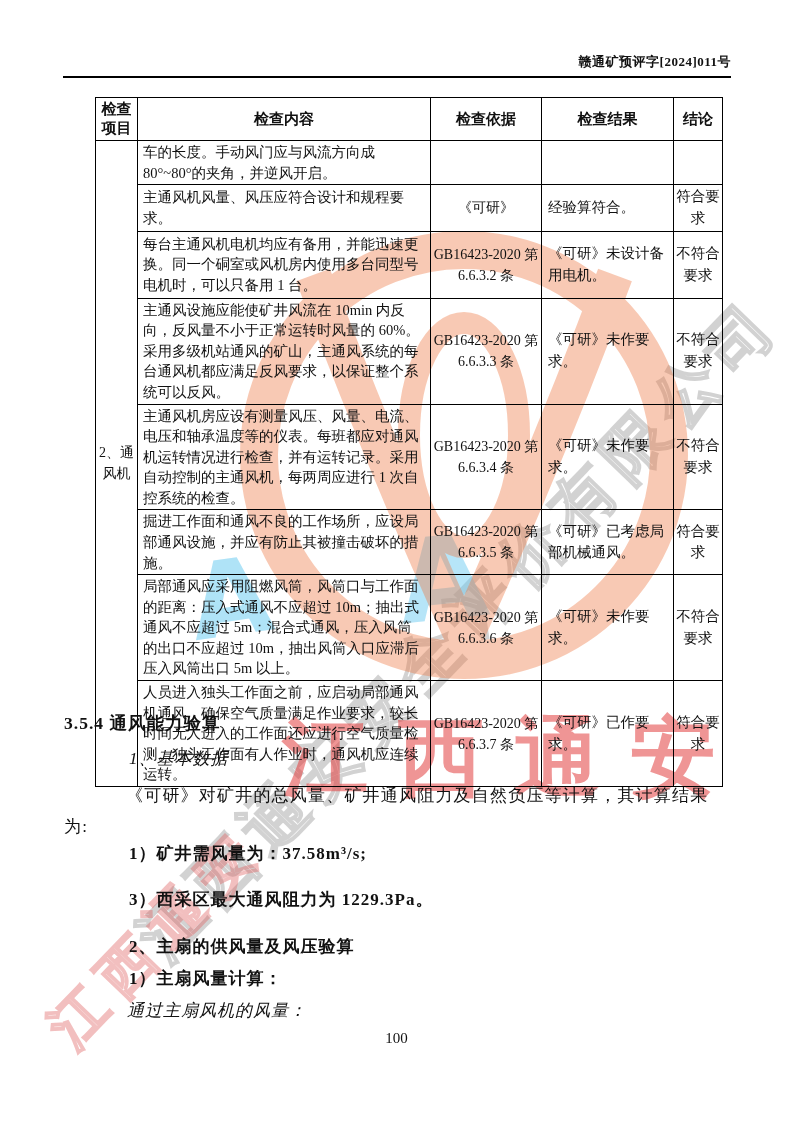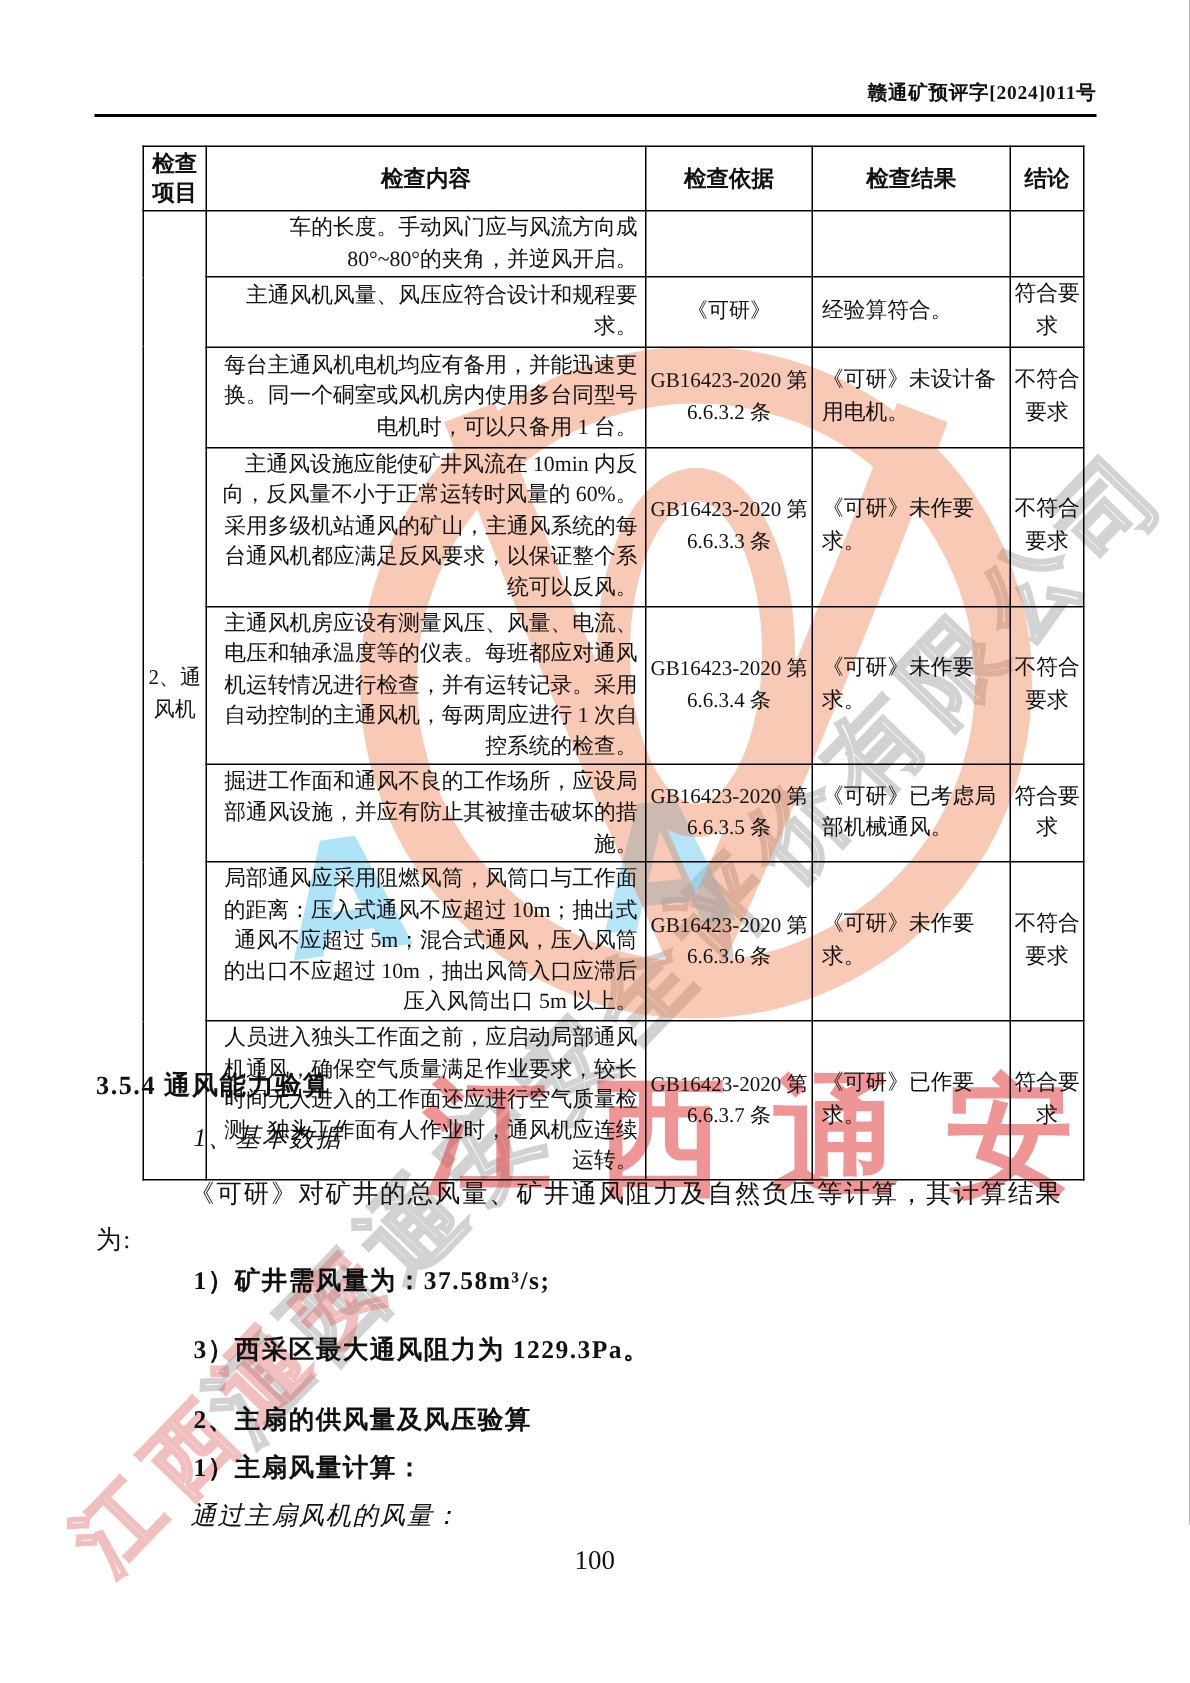--- a/index.html
+++ b/index.html
@@ -14,35 +14,35 @@
   .hdr-rule{position:absolute;left:63px;top:76px;width:668px;height:2px;background:#000;}
   
   table.check{
     position:absolute;left:95px;top:97px;width:627px;
     border-collapse:collapse;table-layout:fixed;
     font-size:14.5px;
   }
   table.check th,table.check td{border:1.5px solid #000;overflow:hidden;}
   table.check th{font-size:15px;font-weight:bold;text-align:center;vertical-align:middle;padding:1px;}
   td.c-item{ text-align:center;vertical-align:middle;padding:0 1px;line-height:1.55;font-size:14px;}
-  td.c-content{text-align:right;vertical-align:middle;padding:1px 5px;line-height:1.42;}
+  td.c-content{text-align:left;vertical-align:middle;padding:1px 5px;line-height:1.42;}
   td.c-basis{ text-align:center;vertical-align:middle;padding:1px 2px;line-height:1.5;font-size:14px;}
   td.c-result{text-align:left;vertical-align:middle;padding:1px 6px;line-height:1.5;}
   td.c-concl{ text-align:center;vertical-align:middle;padding:1px 1px;line-height:1.5;}
   tr.h43{height:43px}tr.h40{height:40px}tr.h33{height:33px}tr.h67{height:67px}
   tr.h97{height:97px}tr.h103{height:103px}tr.h44{height:44px}tr.h80{height:80px}
   
   .sec-heading{position:absolute;left:64px;top:711px;font-size:17.5px;font-weight:bold;letter-spacing:1px;}
   .sec-sub{position:absolute;left:129px;top:747px;font-size:17px;letter-spacing:1px;font-style:italic;}
   .sec-para{position:absolute;left:64px;top:780px;width:668px;font-size:17px;line-height:31px;
             text-indent:62px;letter-spacing:1.2px;}
   .li{position:absolute;left:129px;font-size:17px;letter-spacing:1px;white-space:nowrap;font-weight:bold;}
   .li0{top:842px}.li1{top:873px}.li2{top:888px}.li3{top:935px}.li4{top:967px}
   .closing{position:absolute;left:127px;top:999px;font-size:17px;letter-spacing:1px;font-style:italic;}
-  .page-num{position:absolute;left:0;right:0;top:1030px;text-align:center;font-size:18px;}
+  .page-num{position:absolute;left:0;right:0;top:1030px;text-align:center;font-size:15px;}
   
   .wm{position:absolute;inset:0;pointer-events:none;}
   .wm-logo{position:absolute;left:228px;top:220px;opacity:.40;}
   .wm-red{
     position:absolute;left:282px;top:700px;font-size:86px;font-weight:bold;
     letter-spacing:30px;color:#e34040;opacity:.55;white-space:nowrap;
   }
   .wm-diag{
     position:absolute;left:150px;top:905px;transform:rotate(-46deg);transform-origin:0 50%;
     font-size:64px;font-weight:bold;letter-spacing:10px;white-space:nowrap;

